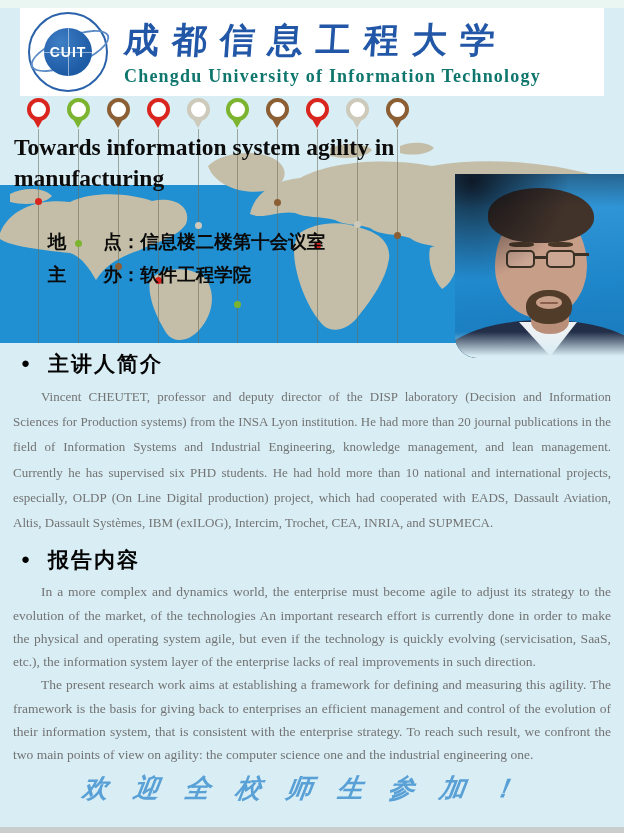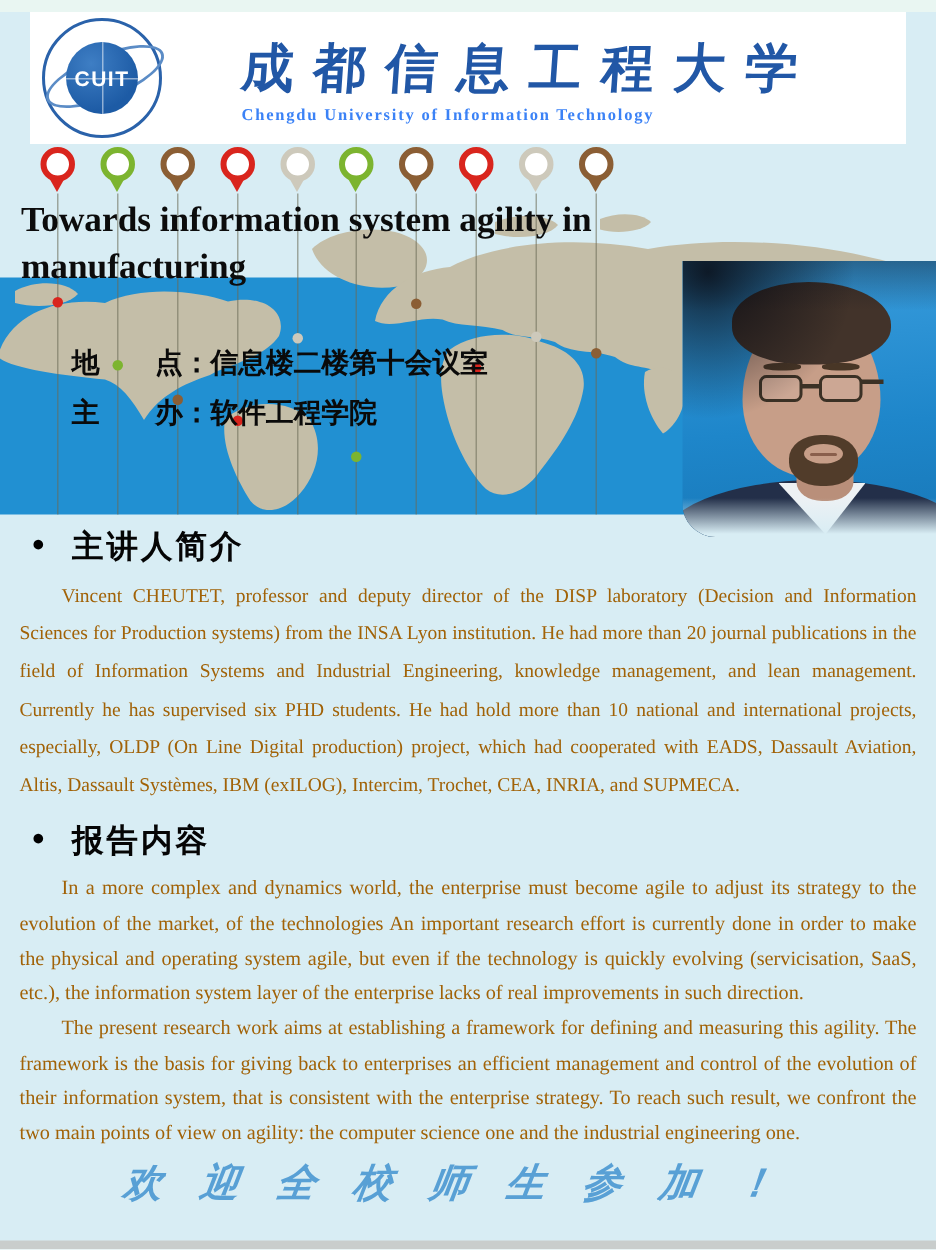--- a/index.html
+++ b/index.html
@@ -6,38 +6,38 @@
   html,body { background:#ffffff; }
   body { font-family:"Liberation Serif", serif; }
   .poster { position:relative; width:624px; height:833px; margin:0 auto;
             background:#d8edf4; overflow:hidden; }
 
   
   .top-strip { position:absolute; left:0; top:0; width:624px; height:8px; background:#e9f6f2; }
 
   
   .header-box { position:absolute; left:20px; top:8px; width:584px; height:88px;
-                background:#ffffff; display:flex; align-items:center; z-index:6;gap:37px; }
+                background:#ffffff; display:flex; align-items:center; z-index:6; }
   .logo { position:relative; width:80px; height:80px; margin-left:8px; flex:0 0 auto;
           background:#ffffff; border:2px solid #2a62aa; border-radius:50%; }
   .logo .globe { position:absolute; left:14px; top:14px; width:48px; height:48px;
                  background:radial-gradient(circle at 35% 30%, #3e7ec4, #1d5ba5 70%);
                  border-radius:50%; display:flex; align-items:center; justify-content:center; }
   .logo .globe-grid { position:absolute; left:14px; top:14px; width:48px; height:48px;
                  border-radius:50%; background:
                  linear-gradient(rgba(255,255,255,.5),rgba(255,255,255,.5)) 0 50%/100% 1px no-repeat,
                  linear-gradient(rgba(255,255,255,.5),rgba(255,255,255,.5)) 50% 0/1px 100% no-repeat; }
   .logo .orbit { position:absolute; left:-2px; top:22px; width:84px; height:30px;
                  border:2px solid #5b8cc6; border-radius:50%; transform:rotate(-22deg); }
   .logo .cuit { position:relative; color:#ffffff; font-family:"Liberation Sans",sans-serif;
                 font-weight:bold; font-size:14px; letter-spacing:1px; z-index:2; }
   .head-titles { margin-left:16px; }
   .uni-cn { color:#2157a6; font-weight:bold; font-size:35px; letter-spacing:13px;
             white-space:nowrap; transform:skewX(-4deg); }
-  .uni-en { color:#3b82f6; font-weight:bold; font-size:11px; letter-spacing:1.2px;
+  .uni-en { color:#0f766e; font-weight:bold; font-size:18px; letter-spacing:1.2px;
             margin-top:2px; white-space:nowrap; }
 
   
   .ocean { position:absolute; left:0; top:185px; width:624px; height:158px; background:#2190d2; z-index:1; }
   .map-svg { position:absolute; left:0; top:138px; width:624px; height:206px; z-index:2; }
 
   
   .pins-layer { position:absolute; left:0; top:0; width:624px; height:360px; z-index:3; }
   .pin { position:absolute; left:var(--x); top:98px; width:24px; height:250px;
          transform:translateX(-50%); }
@@ -89,21 +89,21 @@
   .photo .lip { position:absolute; left:85px; top:128px; width:18px; height:2px;
            background:#8a5f4c; border-radius:2px; }
   .photo .fade { position:absolute; left:0; bottom:0; width:100%; height:26px; z-index:5;
            background:linear-gradient(180deg, rgba(216,237,244,0), #d8edf4 92%); }
 
   
   .content { position:absolute; left:0; top:348px; width:624px; padding:0 13px; z-index:6; }
   .section-head { display:flex; align-items:center; margin:2px 0 7px 8px; height:27px; }
   .bullet { font-size:15px; color:#000; line-height:1; }
   .head-text { margin-left:18px; font-size:21px; font-weight:bold; color:#050505; letter-spacing:2px; }
-  .body-text { color:#a16207; text-align:justify; }
+  .body-text { color:#737373; text-align:justify; }
   .s1 { font-size:13px; line-height:25.2px; }
   .s2 { font-size:13.5px; line-height:23.3px; }
   .para { text-indent:28px; }
   .gap { height:9px; }
 
   
   .welcome { margin-top:4px; text-align:center; color:#58a0d5; font-weight:bold; font-style:italic;
              font-size:26px; letter-spacing:25px; transform:skewX(-8deg); white-space:nowrap; }
 
   .bottom-strip { position:absolute; left:0; bottom:0; width:624px; height:6px; background:#c9cdcc; z-index:7; }

